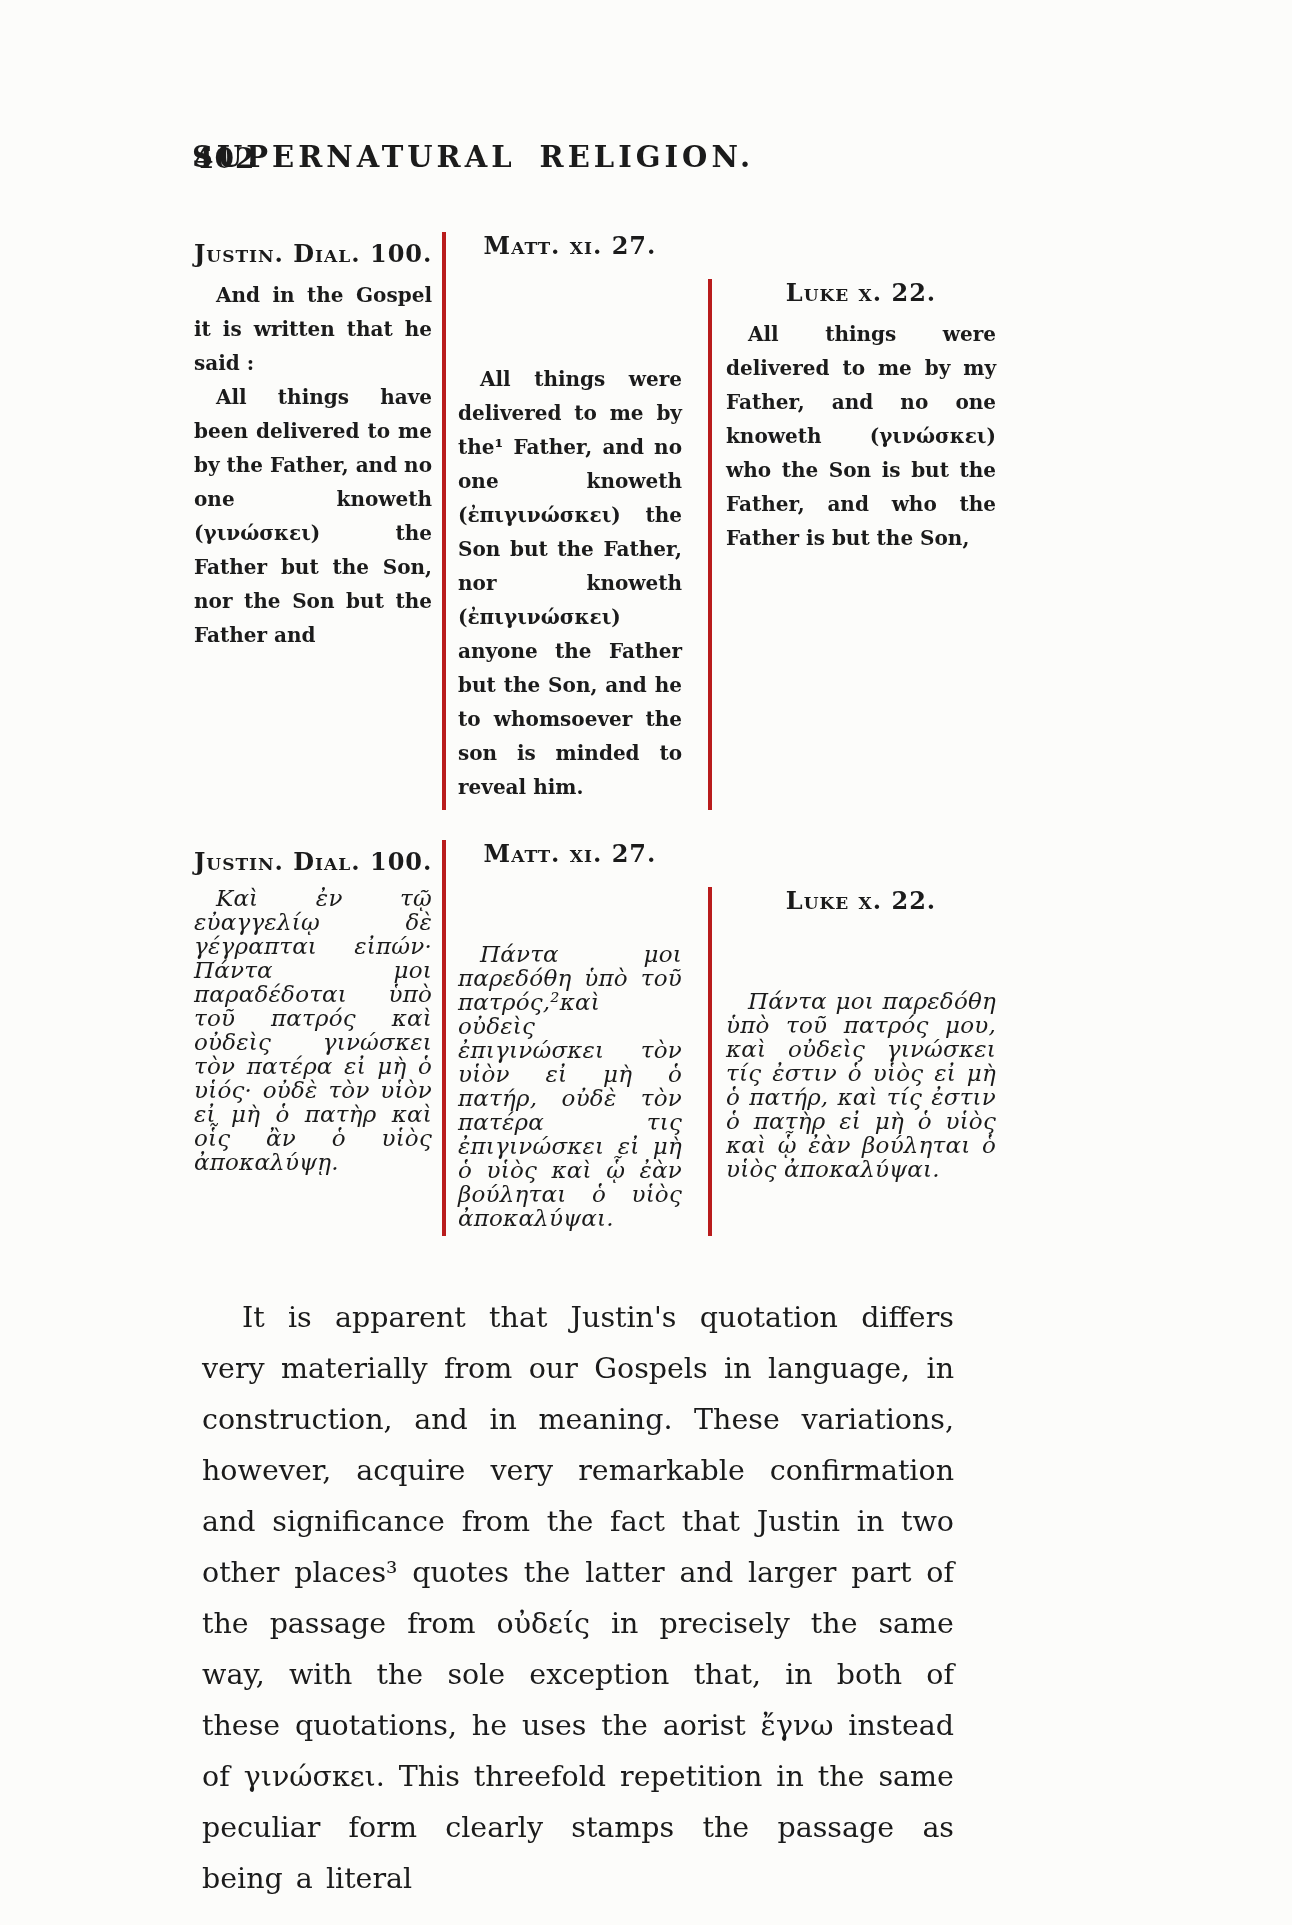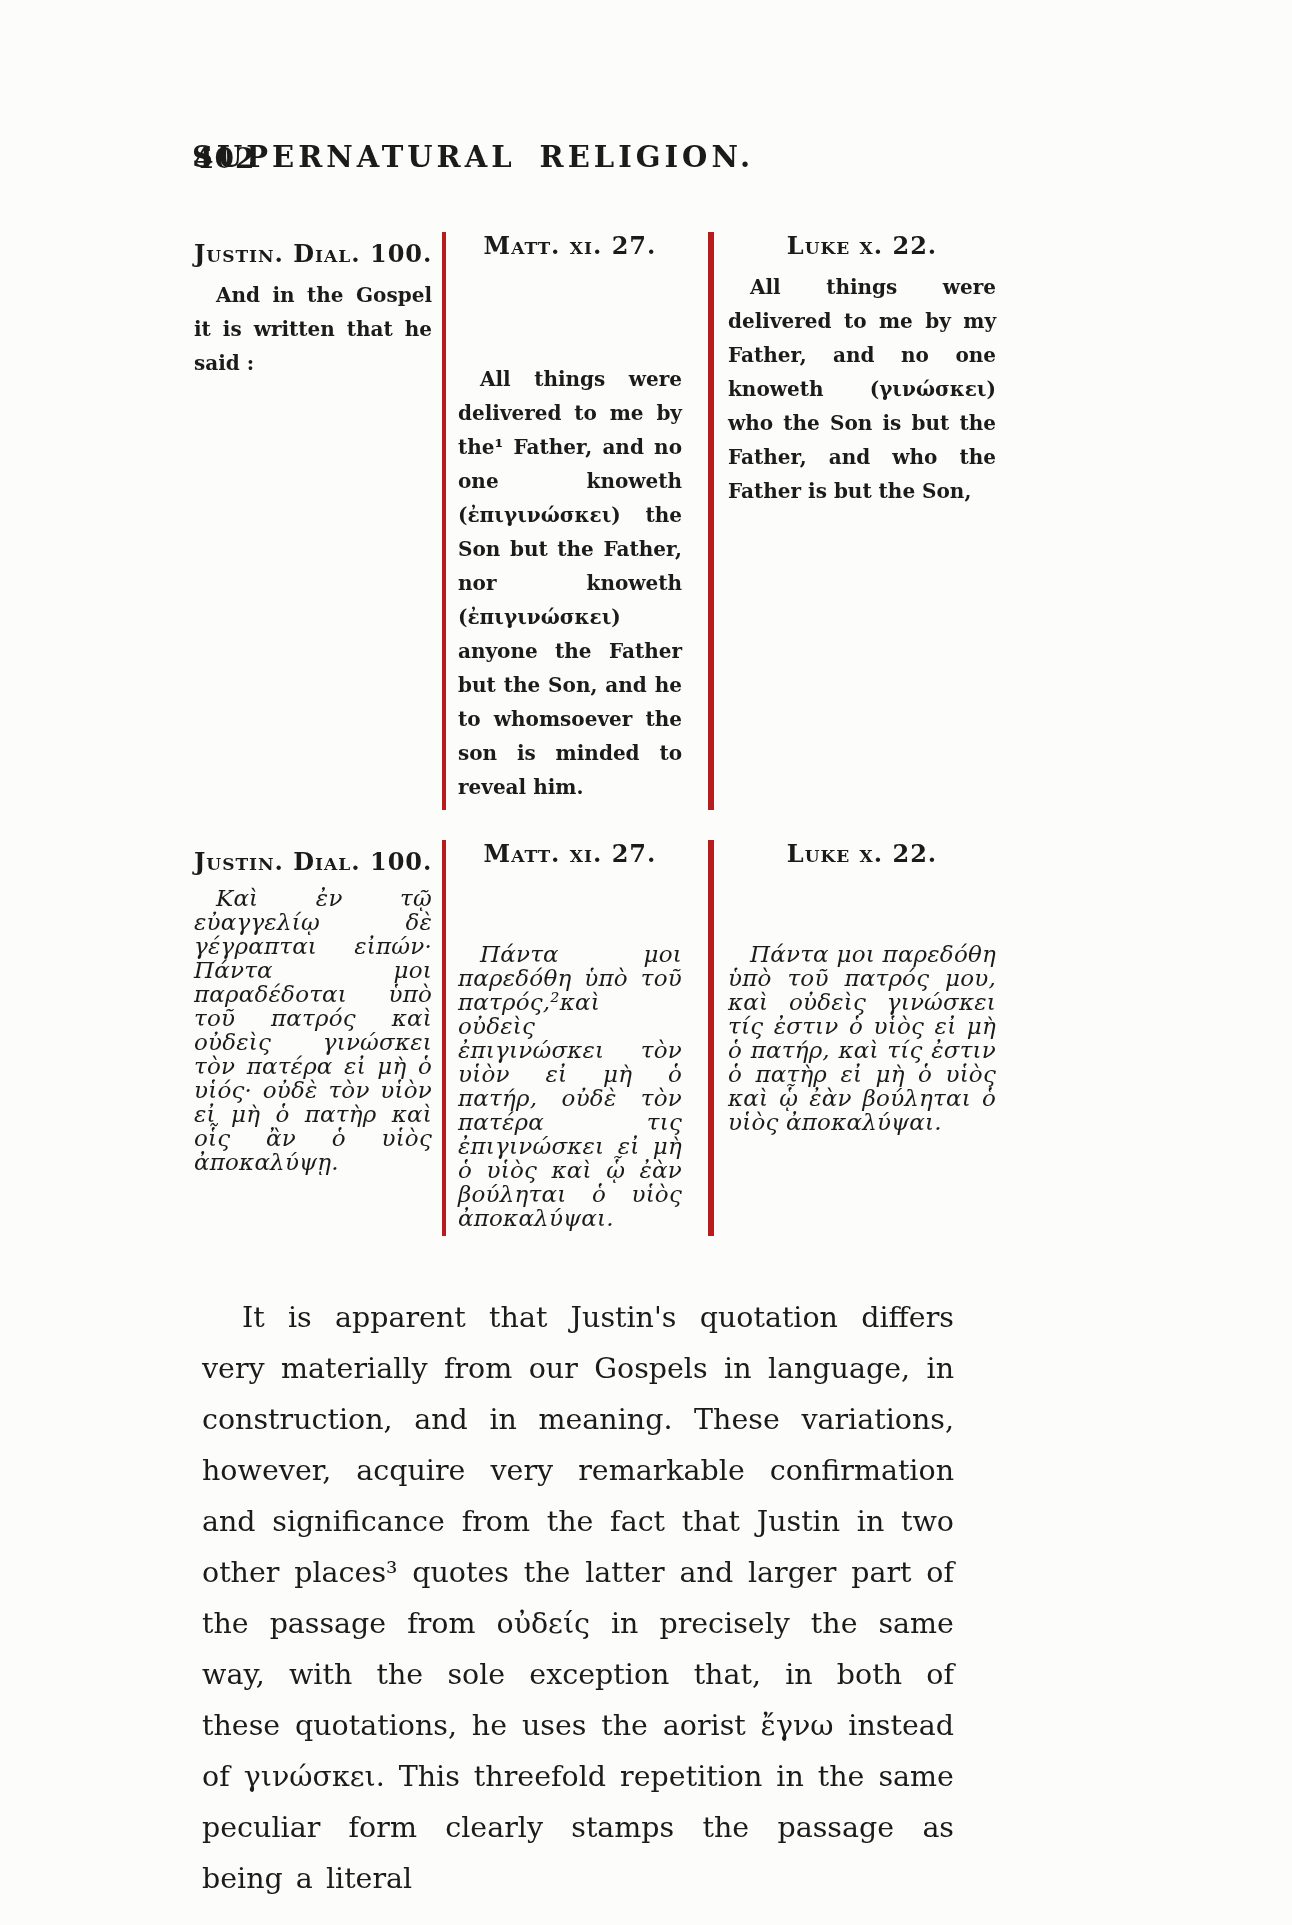--- a/index.html
+++ b/index.html
@@ -34,21 +34,21 @@
   .cmp-table{
     display:grid;
     grid-template-columns:250px 266px 288px;
     align-items:stretch;
   }
   .cmp-table.english{margin-top:52px;}
   .cmp-table.greek{margin-top:30px;}
   .col{box-sizing:border-box;padding:0 6px 6px 2px;}
   .col.c1{padding-right:10px;margin-top:8px;}
   .col.c2{border-left:4px solid #b91c1c;padding-left:12px;padding-right:26px;}
-  .col.c3{border-left:6px solid #b91c1c;padding-left:14px;padding-right:0;}
+  .col.c3{border-left:4px solid #b91c1c;padding-left:14px;padding-right:0;margin-top:47px;}
   .col-head{
     text-align:center;
     font-weight:bold;
     font-variant:small-caps;
     font-size:24px;line-height:28px;
     letter-spacing:1px;
     margin-bottom:10px;
     white-space:nowrap;
   }
   .col p{
@@ -87,20 +87,21 @@
 
     <div class="running-head">
       <span class="pageno">402</span>
       <span class="rtitle">SUPERNATURAL RELIGION.</span>
     </div>
 
     <div class="cmp-table english">
       <div class="col c1">
         <div class="col-head">Justin. Dial. 100.</div>
         <p>And in the Gospel it is written that he said :</p>
+        <p>All things have been delivered to me by the Father, and no one knoweth (γινώσκει) the Father but the Son, nor the Son but the Father and</p>
       </div>
       <div class="col c2">
         <div class="col-head">Matt. xi. 27.</div>
         <p class="sp3">All things were delivered to me by the¹ Father, and no one knoweth (ἐπιγινώσκει) the Son but the Father, nor knoweth (ἐπιγινώσκει) anyone the Father but the Son, and he to whomsoever the son is minded to reveal him.</p>
       </div>
       <div class="col c3">
         <div class="col-head">Luke x. 22.</div>
         <p class="sp3">All things were delivered to me by my Father, and no one knoweth (γινώσκει) who the Son is but the Father, and who the Father is but the Son,</p>
       </div>
     </div>

